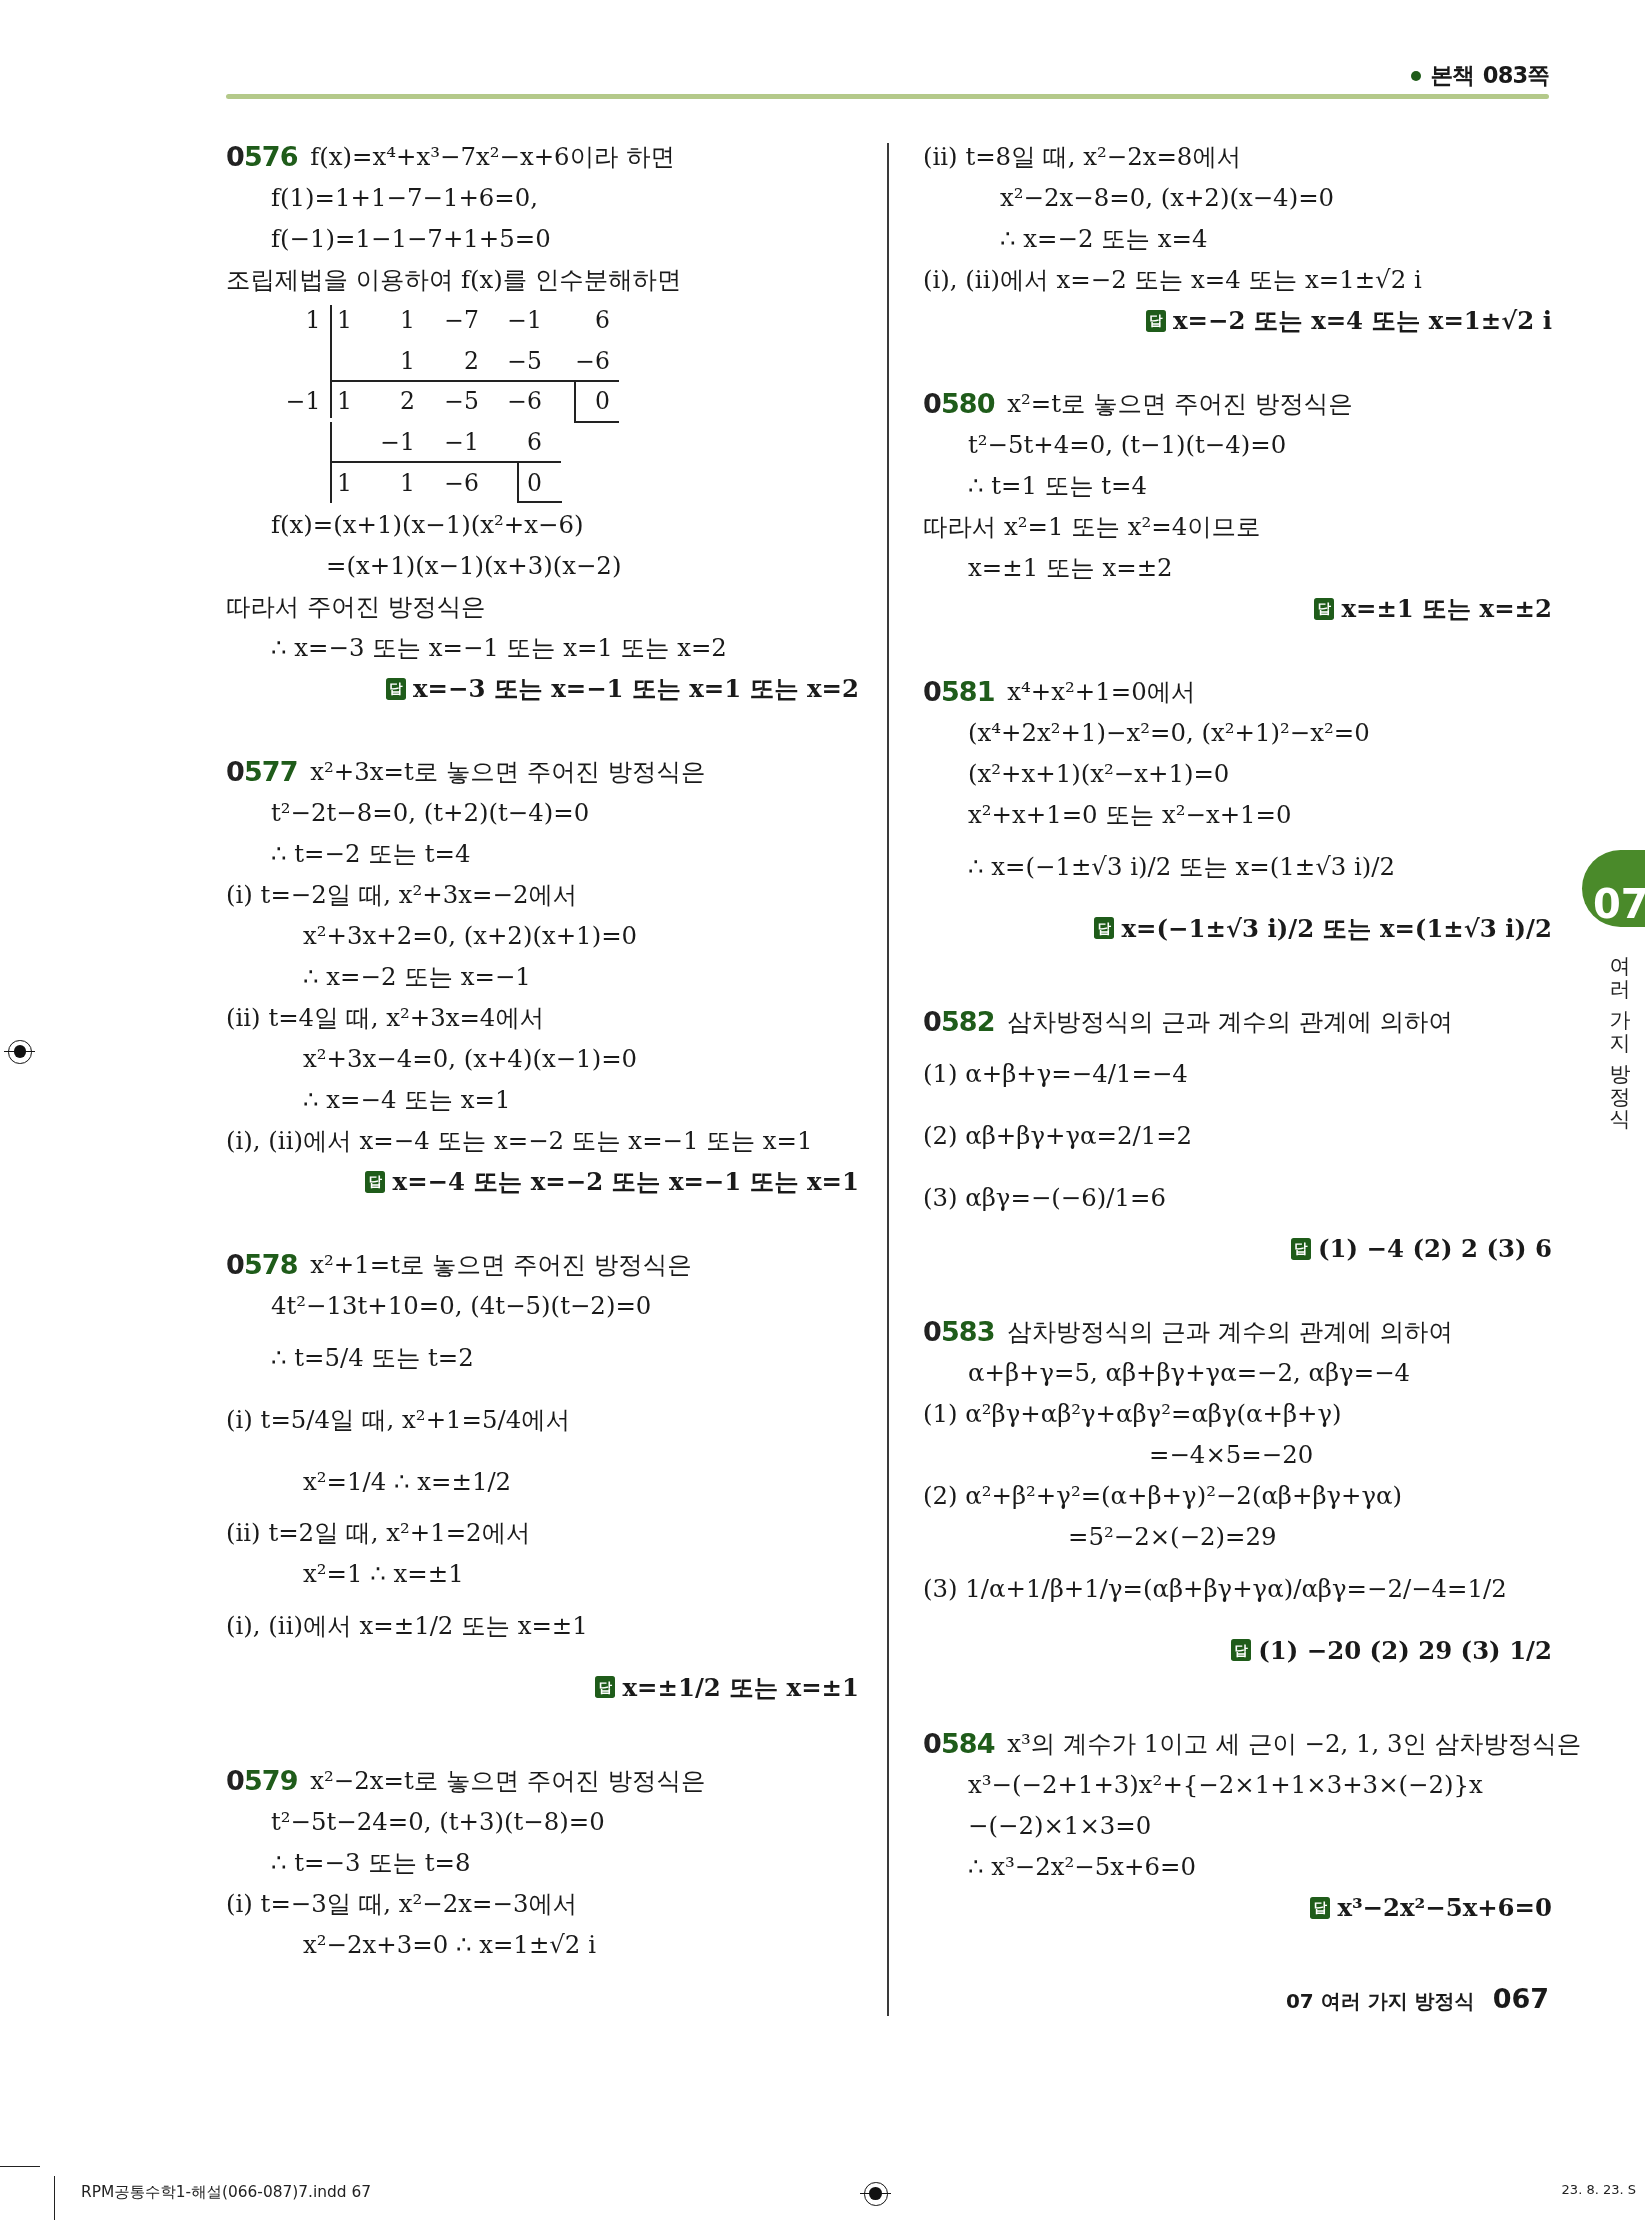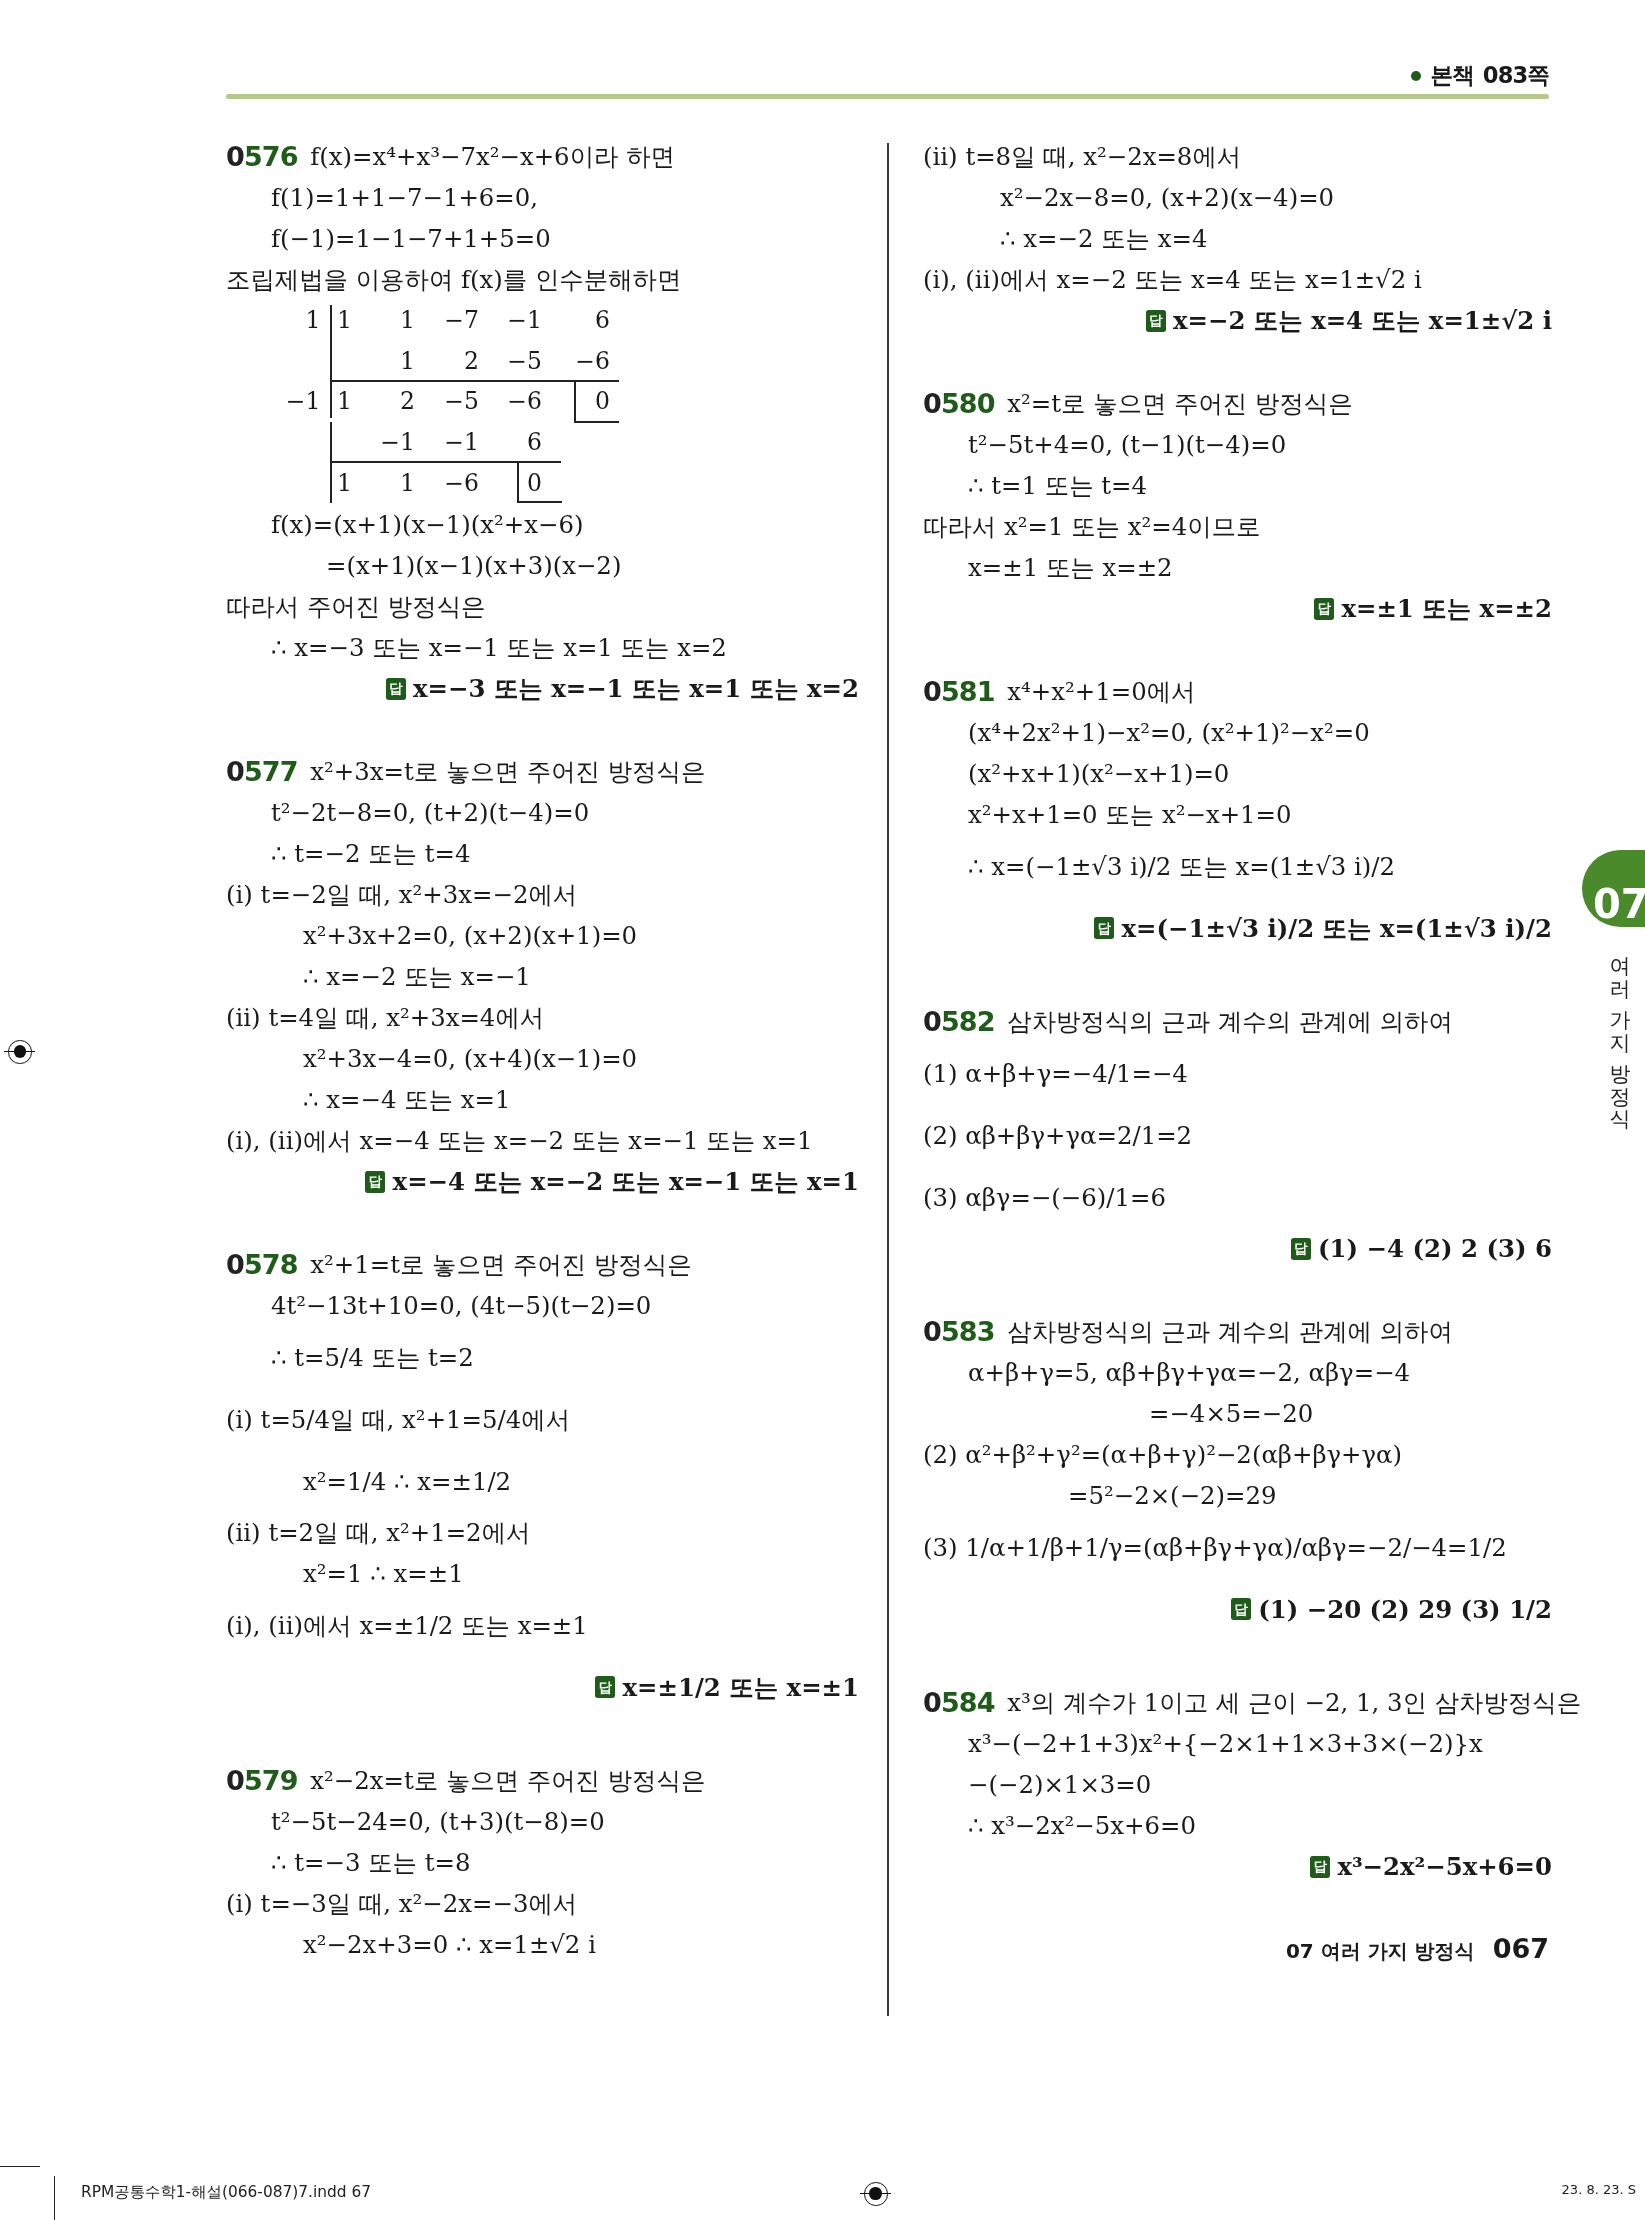--- a/index.html
+++ b/index.html
@@ -22,21 +22,21 @@
   .answer { justify-content: flex-end; font-weight: bold; }
   .ans-badge { display: inline-flex; align-items: center; justify-content: center; width: 20px; height: 22px; background: #1f5c1a; color: #fff; border-radius: 2.7px; font-size: 13.6px; font-family: "DejaVu Sans", "Liberation Sans", sans-serif; margin-right: 7.2px; }
   .gap { height: 42px; }
   .tall { height: 62px; }
   .synth { position: relative; height: 204px; margin-left: 45px; font-size: 23.5px; }
   .synth .cell { position: absolute; width: 54px; text-align: right; height: 41px; line-height: 41px; }
   .synth .vline { position: absolute; background: #222; width: 1.8px; }
   .synth .hline { position: absolute; background: #222; height: 1.8px; }
   .side-tab { position: absolute; right: 0; top: 850px; width: 63px; height: 77px; background: #4a8a2a; border-radius: 39px 0 0 39px; color: #fff; font-family: "DejaVu Sans", "Liberation Sans", sans-serif; font-weight: bold; font-size: 40px; display: flex; align-items: flex-end; padding-left: 11px; overflow: hidden; }
   .side-label { position: absolute; right: 11px; top: 941px; writing-mode: vertical-rl; font-family: "DejaVu Sans", "Liberation Sans", sans-serif; font-size: 21px; color: #222; letter-spacing: 1.8px; }
-  .footer-chapter { position: absolute; right: 96px; top: 1933px; font-family: "DejaVu Sans", "Liberation Sans", sans-serif; font-size: 20px; font-weight: bold; display: flex; align-items: baseline; gap: 18px; }
+  .footer-chapter { position: absolute; right: 96px; top: 1983px; font-family: "DejaVu Sans", "Liberation Sans", sans-serif; font-size: 20px; font-weight: bold; display: flex; align-items: baseline; gap: 18px; }
   .footer-chapter .pg { font-size: 27px; }
   .slug { position: absolute; left: 81px; top: 2182px; font-family: "DejaVu Sans", "Liberation Sans", sans-serif; font-size: 15.4px; color: #222; }
   .slug-date { position: absolute; right: 9px; top: 2182px; font-family: "DejaVu Sans", "Liberation Sans", sans-serif; font-size: 13px; color: #222; }
   .crop-h { position: absolute; left: 0; top: 2166px; width: 40px; height: 0.9px; background: #222; }
   .crop-v { position: absolute; left: 54px; top: 2176px; width: 0.9px; height: 45px; background: #222; }
   .reg { position: absolute; width: 23.5px; height: 23.5px; border: 1.8px solid #111; border-radius: 50%; display: flex; align-items: center; justify-content: center; }
   .reg::before { content: ""; width: 12.7px; height: 12.7px; border-radius: 50%; background: #111; }
   .reg::after { content: ""; position: absolute; left: -5.4px; top: 10px; width: 31px; height: 1.4px; background: #111; }
 </style>
 </head>
@@ -205,20 +205,21 @@
     <span class="ans-badge">답</span>
     <span>(1) −4   (2) 2   (3) 6</span>
   </div>
   <div class="gap"></div>
 
   <div class="line">
     <span class="probnum"><span class="zero">0</span><span class="rest">583</span></span>
     <span>삼차방정식의 근과 계수의 관계에 의하여</span>
   </div>
   <div class="line i1">α+β+γ=5, αβ+βγ+γα=−2, αβγ=−4</div>
+  <div class="line">(1) α²βγ+αβ²γ+αβγ²=αβγ(α+β+γ)</div>
   <div class="line" style="padding-left:226px">=−4×5=−20</div>
   <div class="line">(2) α²+β²+γ²=(α+β+γ)²−2(αβ+βγ+γα)</div>
   <div class="line" style="padding-left:145px">=5²−2×(−2)=29</div>
   <div class="line tall">(3) 1/α+1/β+1/γ=(αβ+βγ+γα)/αβγ=−2/−4=1/2</div>
   <div class="line answer tall">
     <span class="ans-badge">답</span>
     <span>(1) −20   (2) 29   (3) 1/2</span>
   </div>
   <div class="gap"></div>
 

